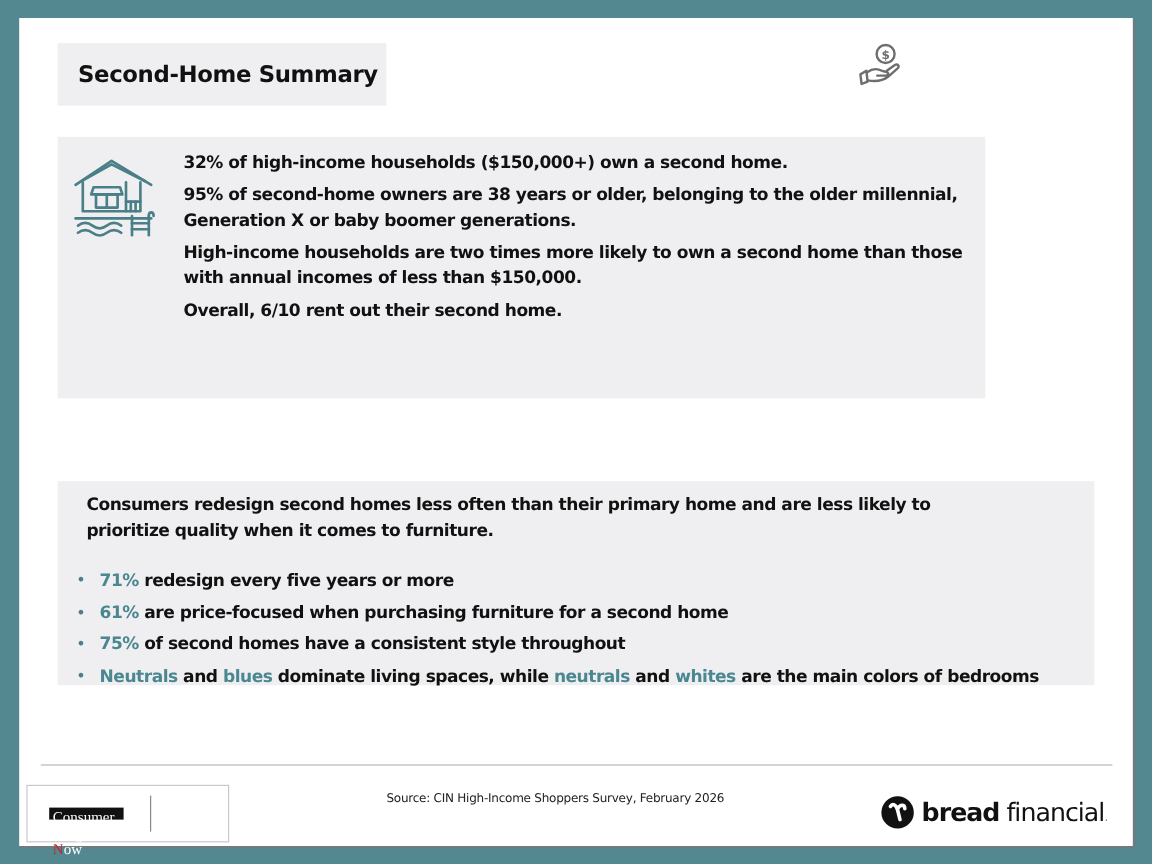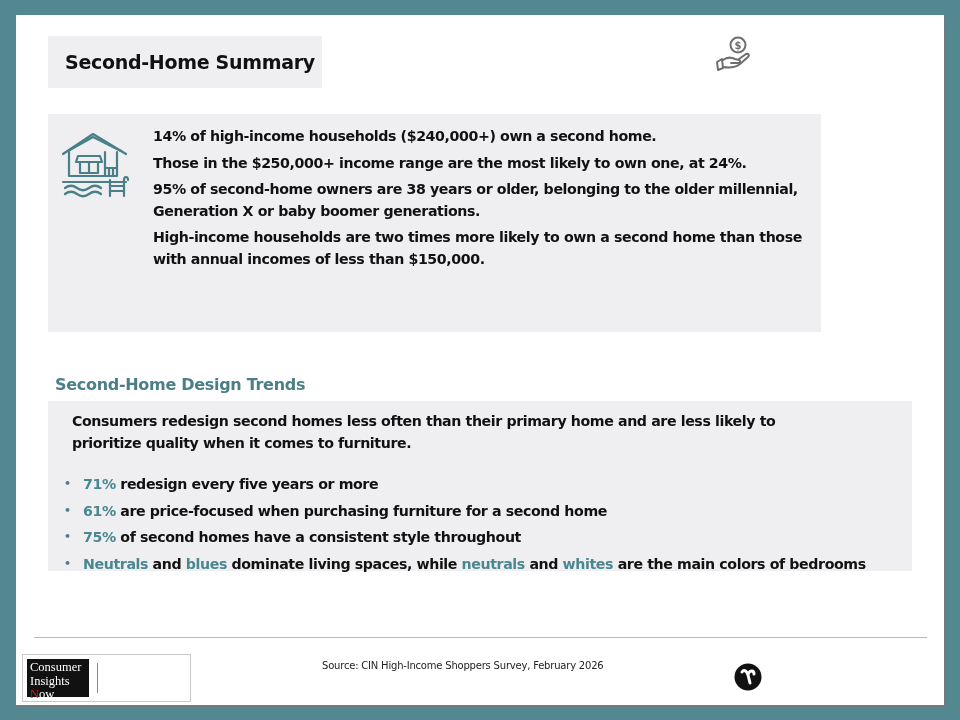--- a/index.html
+++ b/index.html
@@ -117,21 +117,21 @@
     width: 169px; height: 48px;
     border: 1px solid #c9c9c9;
     display: flex; align-items: stretch;
     background: #fff;
   }
   .cin-logo .blk {
     width: 62px; background: #111; color: #fff;
     font-family: "Liberation Serif", serif;
     font-size: 12.5px; line-height: 13.5px;
     padding: 2px 0 0 3px;
-    margin: 4px;
+    margin: 18px;
   }
   .cin-logo .blk .red { color: #c0242b; }
   .cin-logo .sep { width: 1px; background: #888; margin: 8px 4px; }
   .cin-logo .desc {
     font-family: "Liberation Sans", sans-serif;
     font-size: 9.5px; line-height: 10.5px; color: #333;
     padding-top: 10px;
   }
   .source {
     position: absolute;
@@ -187,28 +187,27 @@
       <line x1="3" y1="54" x2="66" y2="54"></line>
       <path d="M5 60 C9 57 13 57 17 60 C21 63 25 63 29 60 C33 57 37 57 41 60"></path>
       <path d="M5 66 C9 63 13 63 17 66 C21 69 25 69 29 66 C33 63 37 63 41 66"></path>
       <line x1="50" y1="52" x2="50" y2="68"></line>
         <line x1="64" y1="52" x2="64" y2="68"></line>
       <line x1="50" y1="58" x2="64" y2="58"></line>
         <line x1="50" y1="63" x2="64" y2="63"></line>
       <path d="M64 52 C64 48 68 48 68 52"></path>
     </svg>
     <div class="summary-text">
-      <p>14% of high-income households ($240,000+) own a second home.</p>
-      <p>Those in the $250,000+ income range are the most likely to own one, at 24%.</p>
+      <p>32% of high-income households ($150,000+) own a second home.</p>
       <p>95% of second-home owners are 38 years or older, belonging to the older millennial, Generation X or baby boomer generations.</p>
       <p>High-income households are two times more likely to own a second home than those with annual incomes of less than $150,000.</p>
+      <p>Overall, 6/10 rent out their second home.</p>
     </div>
   </div>
 
-  <div class="trends-heading">Second-Home Design Trends</div>
 
   <div class="trends-box">
     <div class="trends-intro">Consumers redesign second homes less often than their primary home and are less likely to prioritize quality when it comes to furniture.</div>
     <ul class="trends-list">
       <li><span class="bullet">•</span><span class="hl">71%</span><span> redesign every five years or more</span></li>
       <li><span class="bullet">•</span><span class="hl">61%</span><span> are price-focused when purchasing furniture for a second home</span></li>
       <li><span class="bullet">•</span><span class="hl">75%</span><span> of second homes have a consistent style throughout</span></li>
       <li><span class="bullet">•</span><span class="hl">Neutrals</span><span> and </span><span class="hl">blues</span><span> dominate living spaces, while </span><span class="hl">neutrals</span><span> and </span><span class="hl">whites</span><span> are the main colors of bedrooms</span></li>
     </ul>
   </div>
@@ -225,15 +224,16 @@
   </div>
 
   <div class="source">Source: CIN High-Income Shoppers Survey, February 2026</div>
 
   <div class="bread-logo">
     <svg class="mark" viewBox="0 0 28 28">
       <circle cx="14" cy="14" r="13.5" fill="#111"></circle>
       <path d="M8 9 C10 6 13 8 14 12 L16 20" fill="none" stroke="#fff" stroke-width="3" stroke-linecap="round"></path>
       <path d="M14 11 C16 7 20 7 20 11" fill="none" stroke="#fff" stroke-width="3" stroke-linecap="round"></path>
     </svg>
+    <div class="word"><b>bread</b><span> financial</span><span class="dot">.</span></div>
   </div>
 
 </div>
 
 </body></html>

